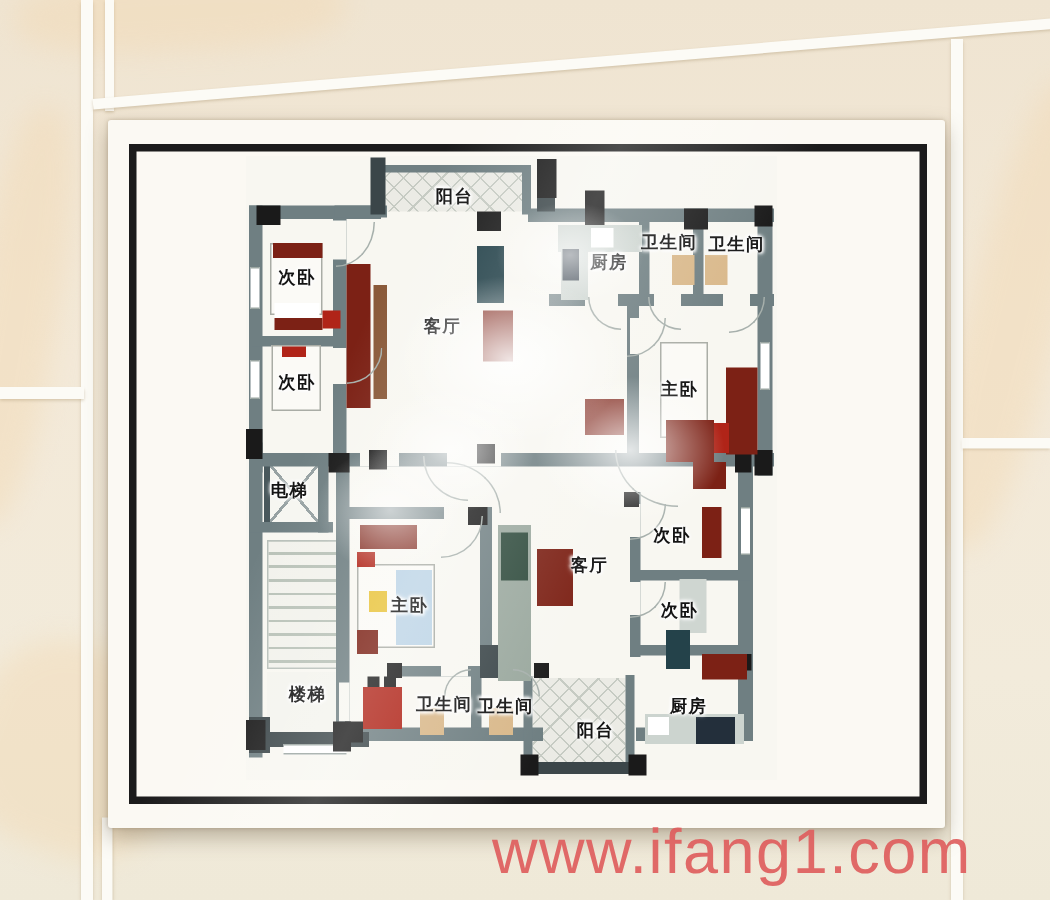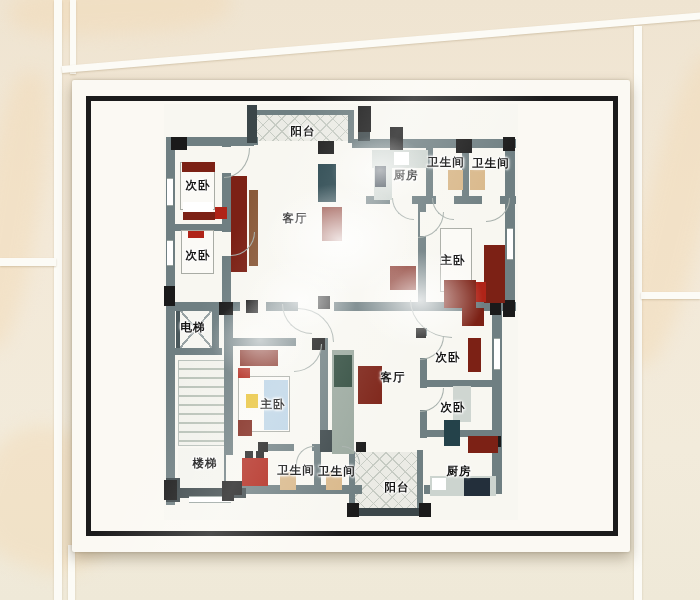--- a/index.html
+++ b/index.html
@@ -227,13 +227,14 @@
         <span class="room-label" style="left: 381px; top: 327px;">次卧</span>
         <span class="room-label" style="left: 224px; top: 390px;">卫生间</span>
         <span class="room-label" style="left: 265px; top: 391px;">卫生间</span>
         <span class="room-label" style="left: 325px; top: 407px;">阳台</span>
         <span class="room-label" style="left: 387px; top: 391px;">厨房</span>
       </div>
     <div class="frame"></div>
     <div class="glare"></div>
   </div>
 
+  <div class="watermark">www.ifang1.com</div>
 </div>
 
 </body></html>

